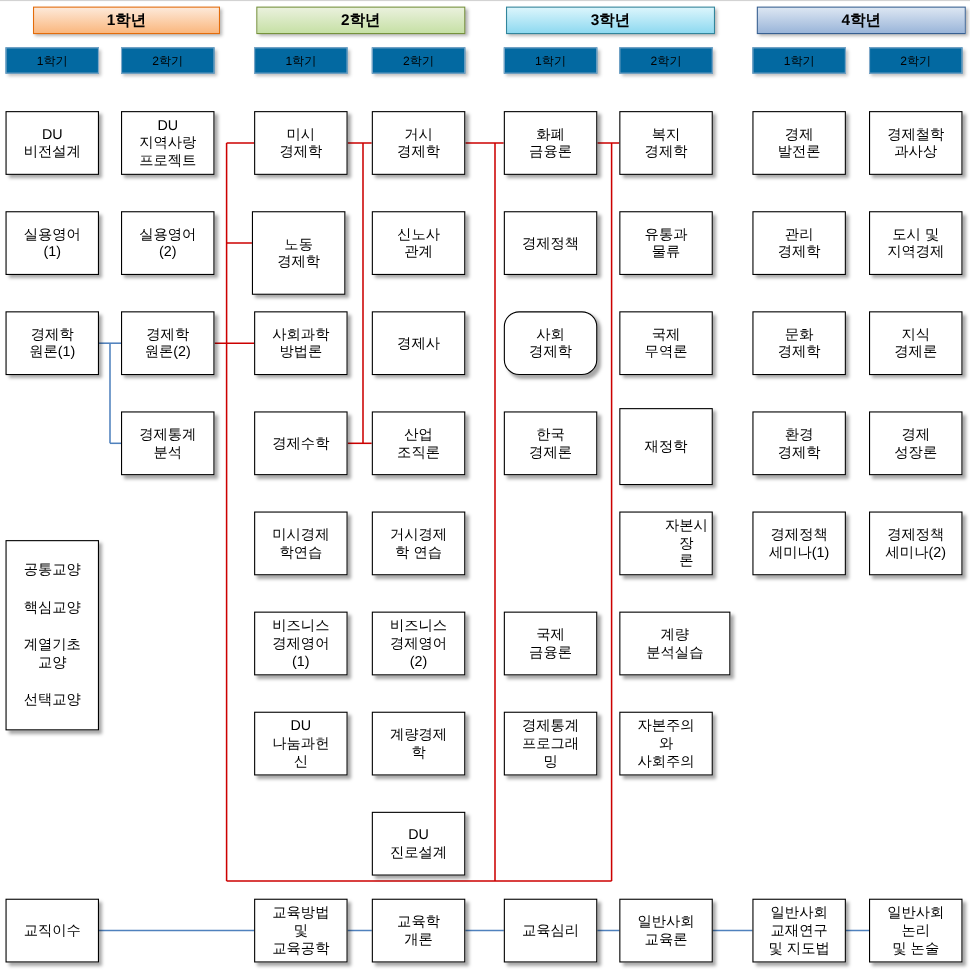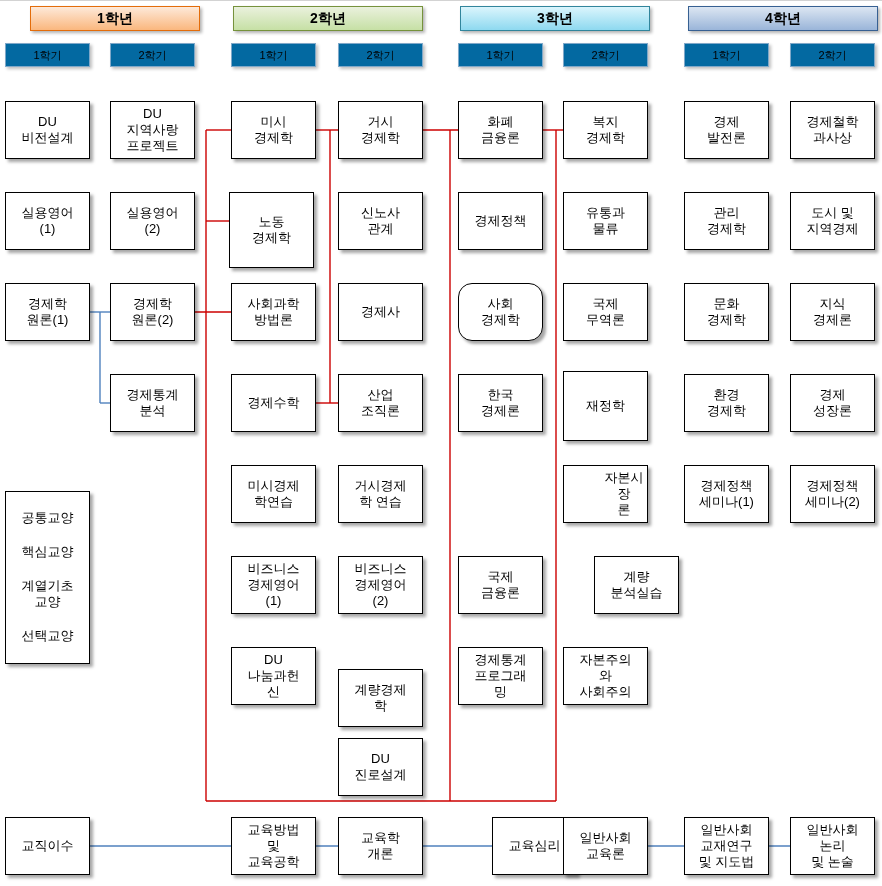--- a/index.html
+++ b/index.html
@@ -98,21 +98,21 @@
     <div class="box" style="left: 338px; top: 191px; width: 85px; height: 58px;">신노사
 관계</div>
     <div class="box" style="left: 338px; top: 282px; width: 85px; height: 58px;">경제사</div>
     <div class="box" style="left: 338px; top: 373px; width: 85px; height: 58px;">산업
 조직론</div>
     <div class="box" style="left: 338px; top: 464px; width: 85px; height: 58px;">거시경제
 학 연습</div>
     <div class="box" style="left: 338px; top: 555px; width: 85px; height: 58px;">비즈니스
 경제영어
 (2)</div>
-    <div class="box" style="left: 338px; top: 646px; width: 85px; height: 58px; margin-top: 22px;">계량경제
+    <div class="box" style="left: 338px; top: 646px; width: 85px; height: 58px;">계량경제
 학</div>
     <div class="box" style="left: 338px; top: 737px; width: 85px; height: 58px;">DU
 진로설계</div>
     <div class="year-header" style="left: 460px; top: 5px; width: 190px; height: 25px; background: linear-gradient(rgb(219, 245, 252), rgb(142, 217, 240)); border-color: rgb(49, 133, 156);">3학년</div>
     <div class="sem-tab" style="left: 458px; top: 42px; width: 85px; height: 24px; border-color: rgb(127, 168, 201);">1학기</div>
     <div class="box" style="left: 458px; top: 100px; width: 85px; height: 58px;">화폐
 금융론</div>
     <div class="box" style="left: 458px; top: 191px; width: 85px; height: 58px;">경제정책</div>
     <div class="box" style="left: 458px; top: 282px; width: 85px; height: 58px; border-radius: 14px;">사회
 경제학</div>
@@ -126,21 +126,21 @@
     <div class="sem-tab" style="left: 563px; top: 42px; width: 85px; height: 24px; border-color: rgb(127, 168, 201);">2학기</div>
     <div class="box" style="left: 563px; top: 100px; width: 85px; height: 58px;">복지
 경제학</div>
     <div class="box" style="left: 563px; top: 191px; width: 85px; height: 58px;">유통과
 물류</div>
     <div class="box" style="left: 563px; top: 282px; width: 85px; height: 58px;">국제
 무역론</div>
     <div class="box" style="left: 563px; top: 370px; width: 85px; height: 70px;">재정학</div>
     <div class="box" style="left: 563px; top: 464px; width: 85px; height: 58px; padding-left: 39px;">자본시장
 론</div>
-    <div class="box" style="left: 594px; top: 555px; width: 85px; height: 58px; text-align: center;">계량
+    <div class="box" style="left: 563px; top: 555px; width: 101px; height: 58px; text-align: center;">계량
 분석실습</div>
     <div class="box" style="left: 563px; top: 646px; width: 85px; height: 58px;">자본주의
 와
 사회주의</div>
     <div class="year-header" style="left: 688px; top: 5px; width: 190px; height: 25px; background: linear-gradient(rgb(220, 230, 242), rgb(154, 181, 217)); border-color: rgb(55, 96, 146);">4학년</div>
     <div class="sem-tab" style="left: 684px; top: 42px; width: 85px; height: 24px; border-color: rgb(127, 168, 201);">1학기</div>
     <div class="box" style="left: 684px; top: 100px; width: 85px; height: 58px;">경제
 발전론</div>
     <div class="box" style="left: 684px; top: 191px; width: 85px; height: 58px;">관리
 경제학</div>
@@ -168,21 +168,21 @@
 계열기초
 교양
 
 선택교양</div>
     <div class="box" style="left: 5px; top: 816px; width: 85px; height: 58px;">교직이수</div>
     <div class="box" style="left: 231px; top: 816px; width: 85px; height: 58px;">교육방법
 및
 교육공학</div>
     <div class="box" style="left: 338px; top: 816px; width: 85px; height: 58px;">교육학
 개론</div>
-    <div class="box" style="left: 458px; top: 816px; width: 85px; height: 58px; margin-left: 34px;">교육심리</div>
+    <div class="box" style="left: 458px; top: 816px; width: 85px; height: 58px;">교육심리</div>
     <div class="box" style="left: 563px; top: 816px; width: 85px; height: 58px;">일반사회
 교육론</div>
     <div class="box" style="left: 684px; top: 816px; width: 85px; height: 58px;">일반사회
 교재연구
 및 지도법</div>
     <div class="box" style="left: 790px; top: 816px; width: 85px; height: 58px;">일반사회
 논리
 및 논술</div>
   </div>
 

